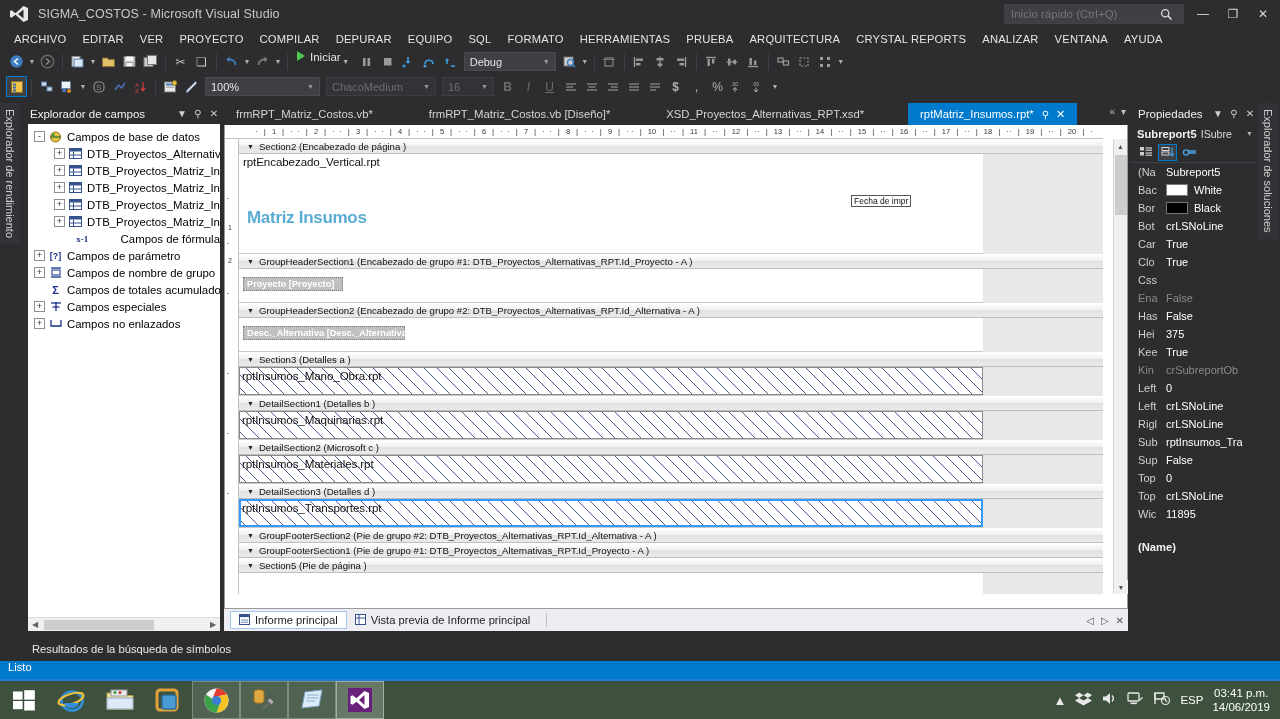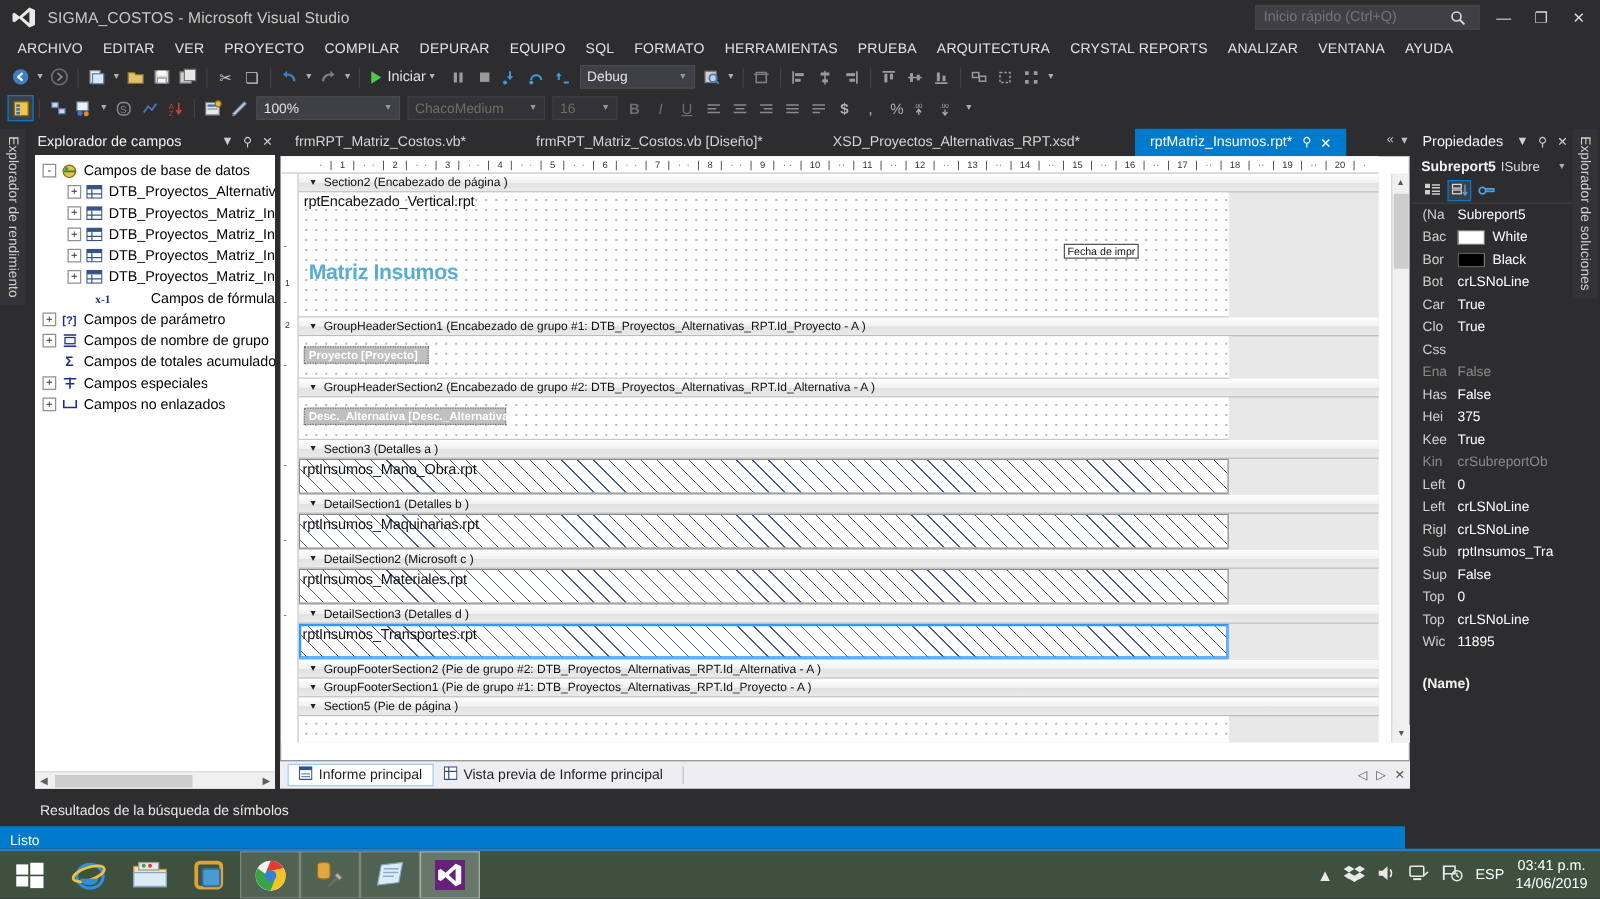--- a/index.html
+++ b/index.html
@@ -58,21 +58,21 @@
   .tsep { width:1px; height:16px; background:#3f3f46; margin:0 4px; }
   .tcaret { font-size:7px; color:#b0b0b0; width:10px; display:flex; align-items:center; justify-content:center;}
   .combo {
     height:19px; background:#3f3f46; border:1px solid #4a4a50; display:flex;
     align-items:center; color:#e4e4e4; font-size:11px; padding-left:5px; margin:0 3px;
     position:relative;
   }
   .combo.disabled { color:#6d6d6d; background:#333337; border-color:#3d3d42;}
   .combo .cv { flex:1; }
   .combo .ca { font-size:7px; color:#9a9a9a; padding:0 5px;}
-  .run-btn { display:flex; align-items:center; height:21px; padding:0 5px; color:#e4e4e4; font-size:11.5px; }
+  .run-btn { display:flex; height:21px; padding:0 5px; color:#e4e4e4; font-size:11.5px; }
   .tri { width:0;height:0;border-left:8px solid #4ec94e;border-top:5px solid transparent;border-bottom:5px solid transparent; margin-right:5px;}
 
   
   .vdock {
     position:absolute; left:0; top:99px; width:22px; height:520px;
     background:#2d2d30;
   }
   .vdock .vtab {
     writing-mode:vertical-rl; font-size:11px; color:#d0d0d0;
     padding:6px 4px; background:#333337; margin-top:4px; white-space:nowrap;
@@ -222,22 +222,22 @@
     background:#333337; white-space:nowrap;
   }
 
   
   .symbolbar {
     position:absolute; left:22px; top:633px; width:1236px; height:22px;
     background:#2d2d30; display:flex; align-items:flex-end; padding-left:10px;
     font-size:11.2px; color:#e8e8e8;
   }
   .statusbar {
-    position:absolute; left:0; top:661px; width:1124px; height:18px;
-    background:#007acc; display:flex; align-items:flex-end; padding-left:8px;
+    position:absolute; left:0; top:661px; width:1280px; height:18px;
+    background:#007acc; display:flex; align-items:flex-start; padding-left:8px;
     font-size:11.2px; color:#fff;
   }
 
   
   .taskbar {
     position:absolute; left:0; top:679px; width:1280px; height:40px;
     background:#3d513e; border-top:2px solid #1c7fd4;
     display:flex; align-items:center;
   }
   .tb-start { width:48px; height:38px; display:flex; align-items:center; justify-content:center; }

